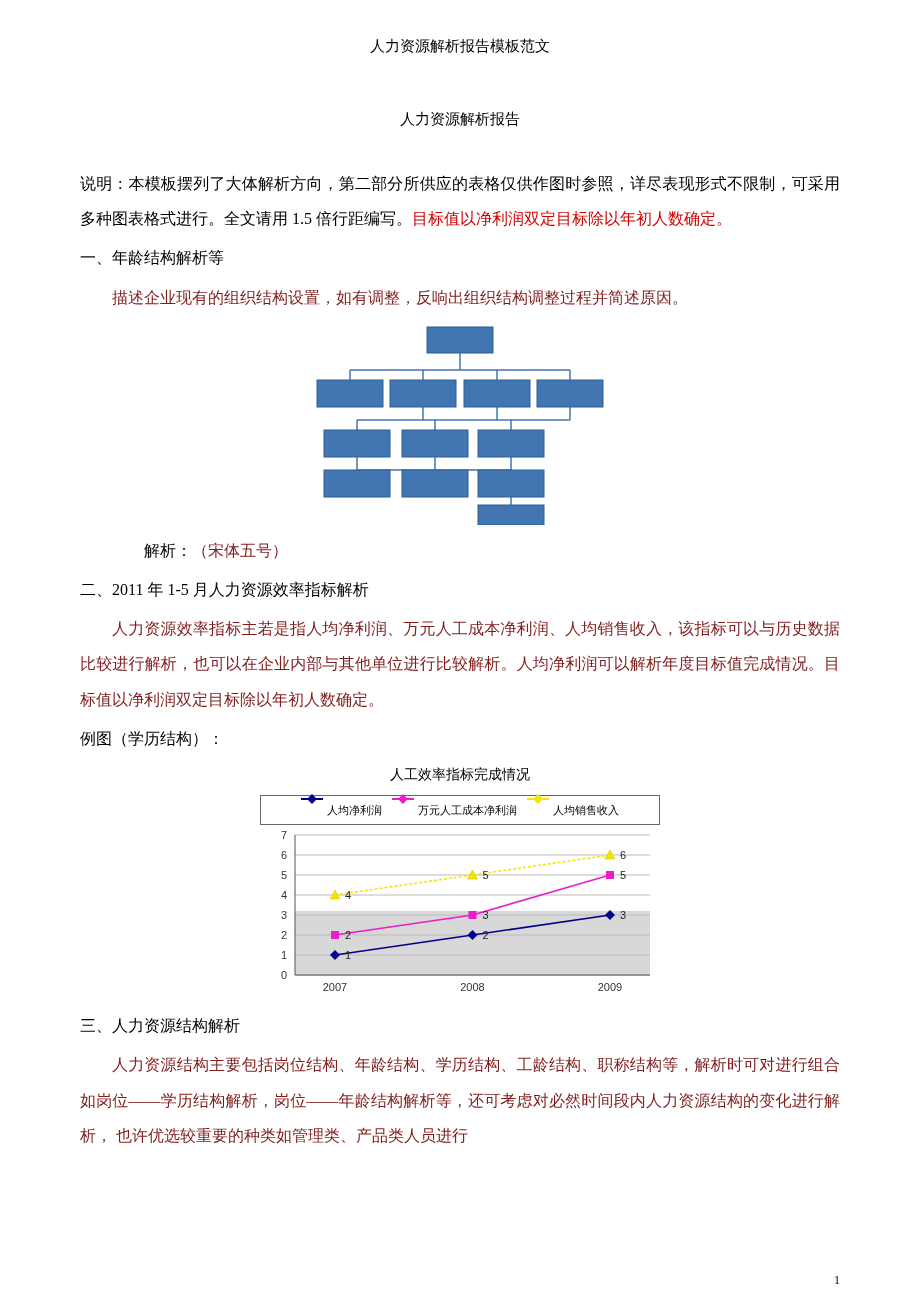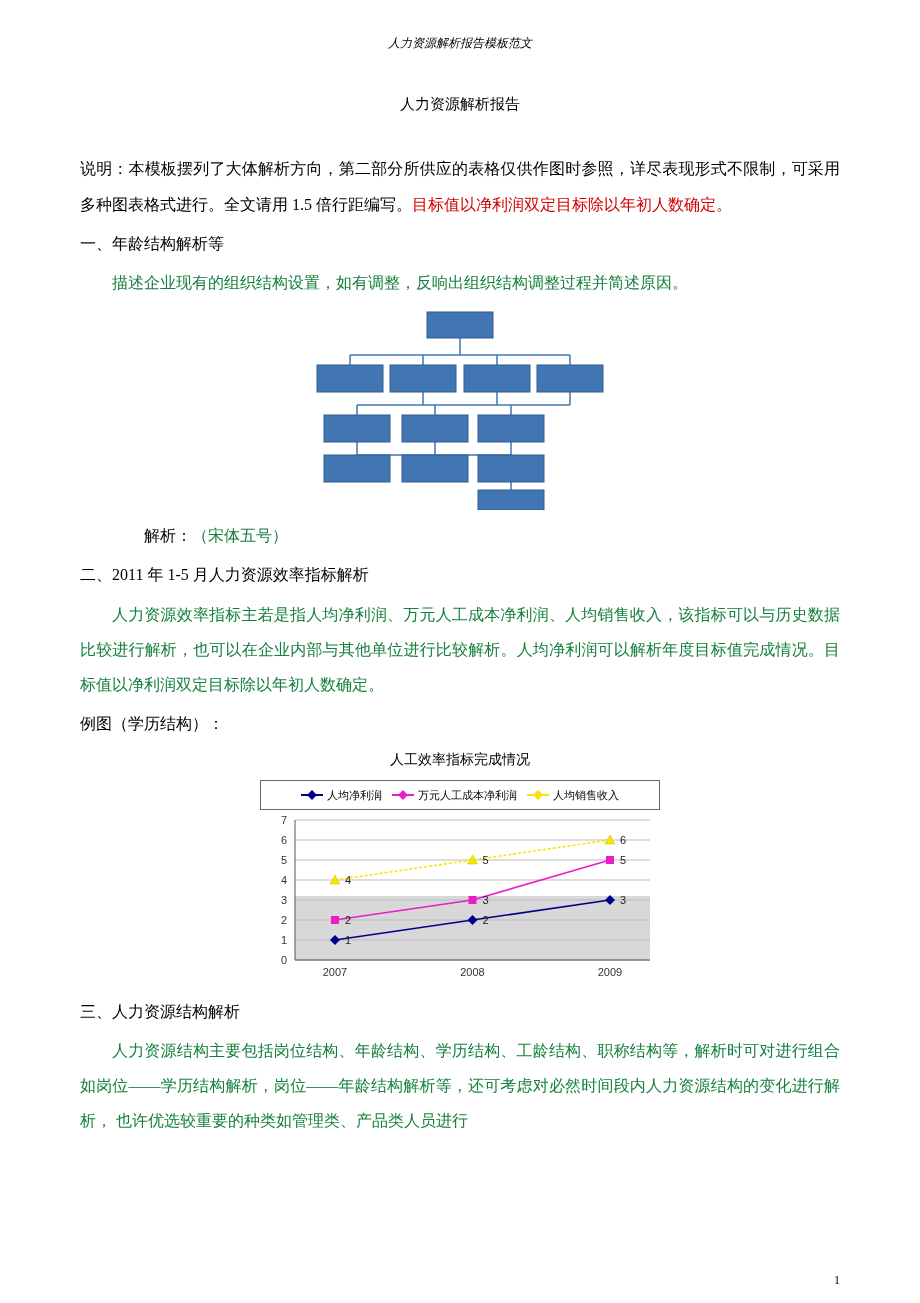--- a/index.html
+++ b/index.html
@@ -8,51 +8,50 @@
       line-height: 2.2;
       color: #000;
       margin: 0;
       padding: 30px 80px 40px 80px;
       background: #fff;
       width: 920px;
       box-sizing: border-box;
     }
     .header-small {
       text-align: center;
-      font-size: 12px;
-      margin-bottom: 32px;
-      font-style: italic;
+      font-size: 15px;
+      margin-bottom: 40px;
     }
     .title-main {
       text-align: center;
       font-size: 15px;
       margin-bottom: 30px;
     }
     .red { color: #d00000; }
-    .blue { color: #15803d; }
+    .blue { color: #7f1d1d; }
     .para { text-align: justify; margin: 0; }
     .indent { text-indent: 2em; }
     .section-head { margin: 4px 0; }
     .example-label { margin: 4px 0; }
     .page-num {
       position: absolute;
       right: 80px;
       bottom: 10px;
       font-size: 12px;
     }
     
     .org { text-align:center; margin:10px auto 8px auto; }
     .org svg { display:block; margin:0 auto; }
     .ob { fill:#4176b3; stroke:#2f5d92; stroke-width:1; }
     .ol { stroke:#4176b3; stroke-width:1.5; fill:none; }
     
     .chart { width: 400px; margin: 4px auto 0 auto; font-size: 12px; font-family: Arial, sans-serif; }
     .chart-title { text-align:center; font-size:14px; margin-bottom:4px; font-family:"SimSun",serif; }
     .legend { border:1px solid #666; padding:2px 6px; text-align:center; display:flex; justify-content:center; gap:10px; align-items:center; font-size:11px; flex-wrap:wrap; }
-    .lg-item { display:flex; align-items:center; gap:4px; }
+    .lg-item { display:flex; gap:4px; }
     .swatch { display:inline-block; width:22px; height:2px; position:relative; }
     .swatch::after { content:''; position:absolute; left:50%; top:50%; width:7px; height:7px; transform:translate(-50%,-50%) rotate(45deg); }
     .sw1 { background:#00008b; } .sw1::after { background:#00008b; }
     .sw2 { background:#e91ec9; } .sw2::after { background:#e91ec9; }
     .sw3 { background:#f5e600; } .sw3::after { background:#f5e600; }
     .plot { width:400px; height:170px; }
     .axis { stroke:#555; stroke-width:1; }
     .grid { stroke:#bbb; stroke-width:1; }
     .band { fill:#d8d8d8; }
     .s1 { stroke:#00008b; fill:none; stroke-width:1.6; }

